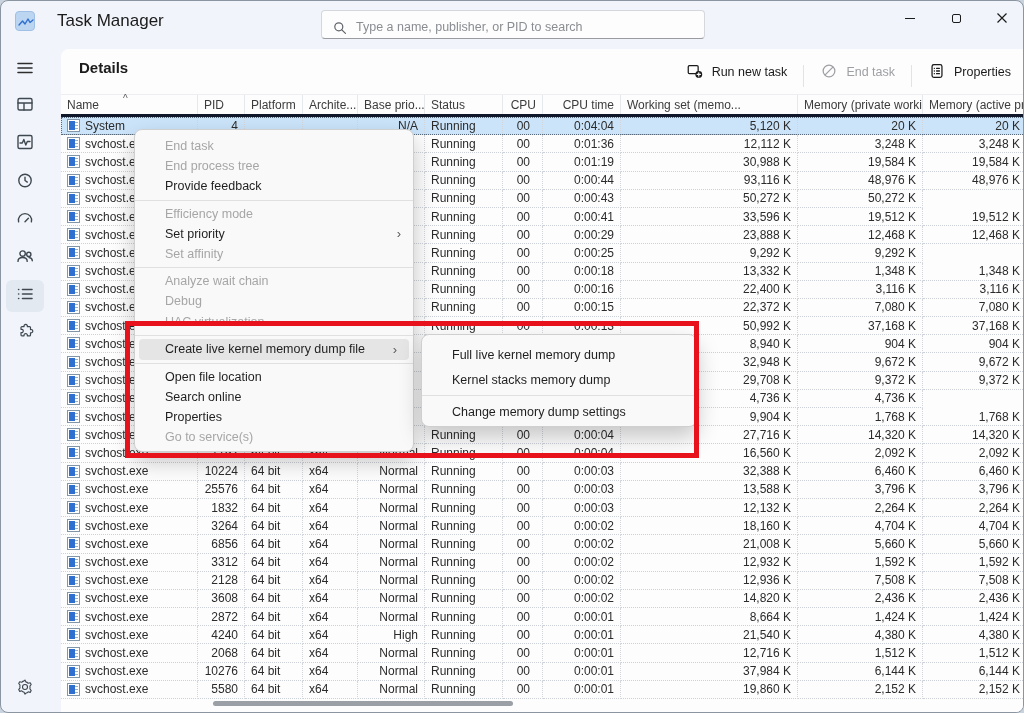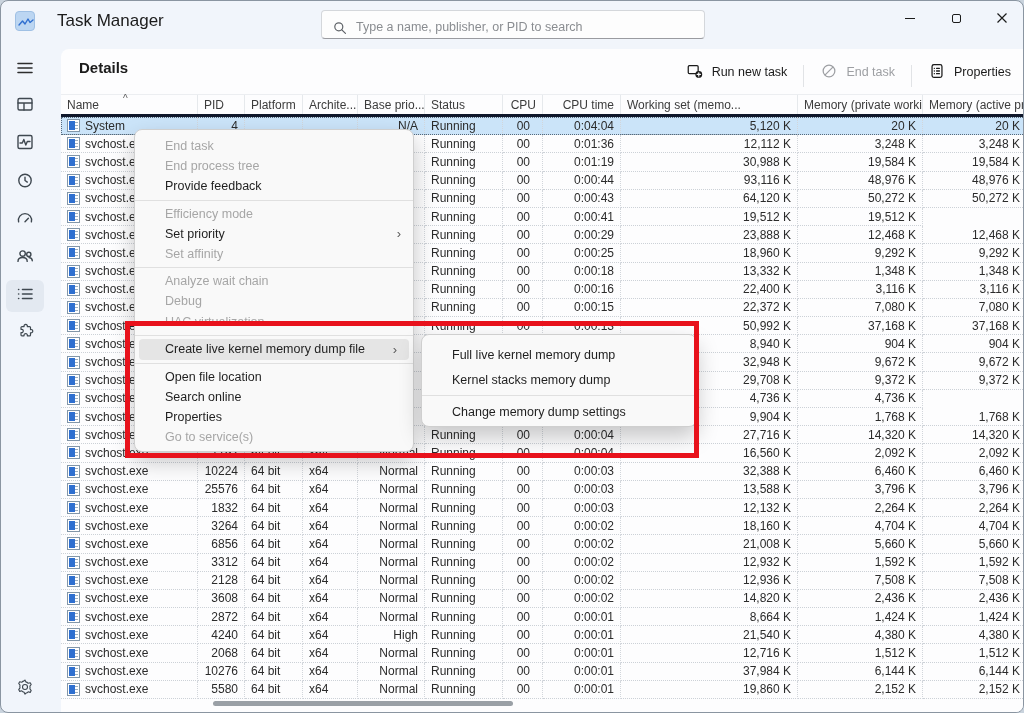--- a/index.html
+++ b/index.html
@@ -320,38 +320,38 @@
               <span class="procicon"></span>
               <span>svchost.exe</span>
             </div>
             <div class="td r"></div>
             <div class="td"></div>
             <div class="td"></div>
             <div class="td r"></div>
             <div class="td">Running</div>
             <div class="td r cpu">00</div>
             <div class="td r">0:00:43</div>
-            <div class="td r">64,120 K</div>
             <div class="td r">50,272 K</div>
             <div class="td r">50,272 K</div>
           </div>
         </div>
         <div class="trow">
           <div class="grid">
             <div class="td">
               <span class="procicon"></span>
               <span>svchost.exe</span>
             </div>
             <div class="td r"></div>
             <div class="td"></div>
             <div class="td"></div>
             <div class="td r"></div>
             <div class="td">Running</div>
             <div class="td r cpu">00</div>
             <div class="td r">0:00:41</div>
+            <div class="td r">33,596 K</div>
             <div class="td r">19,512 K</div>
             <div class="td r">19,512 K</div>
           </div>
         </div>
         <div class="trow">
           <div class="grid">
             <div class="td">
               <span class="procicon"></span>
               <span>svchost.exe</span>
             </div>
@@ -373,21 +373,20 @@
               <span class="procicon"></span>
               <span>svchost.exe</span>
             </div>
             <div class="td r"></div>
             <div class="td"></div>
             <div class="td"></div>
             <div class="td r"></div>
             <div class="td">Running</div>
             <div class="td r cpu">00</div>
             <div class="td r">0:00:25</div>
-            <div class="td r">18,960 K</div>
             <div class="td r">9,292 K</div>
             <div class="td r">9,292 K</div>
           </div>
         </div>
         <div class="trow">
           <div class="grid">
             <div class="td">
               <span class="procicon"></span>
               <span>svchost.exe</span>
             </div>

